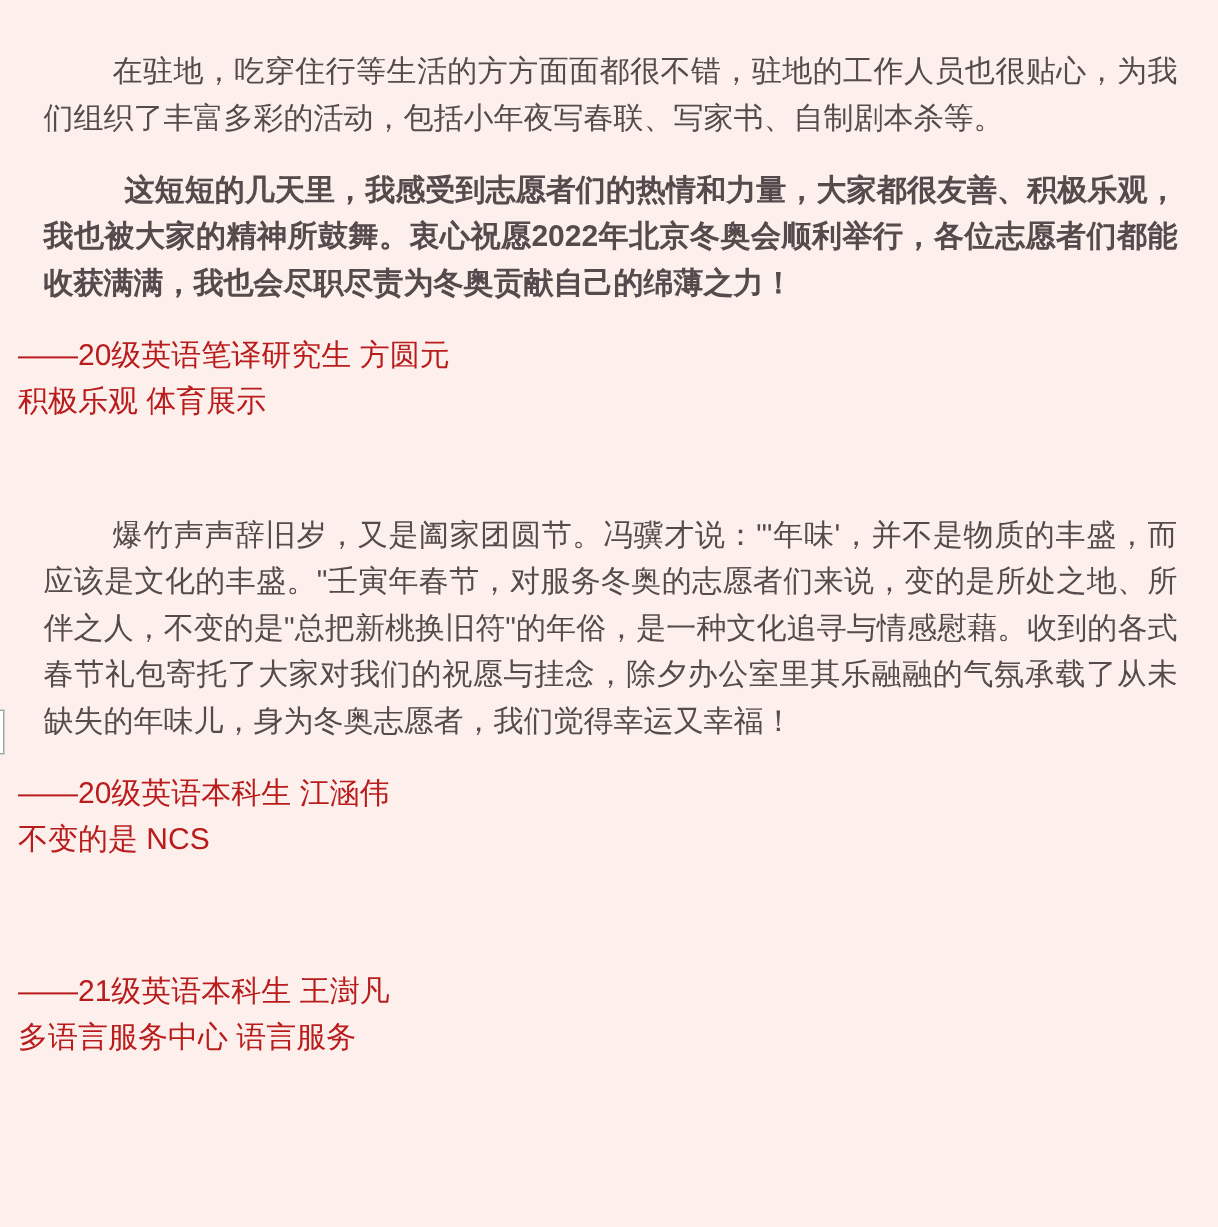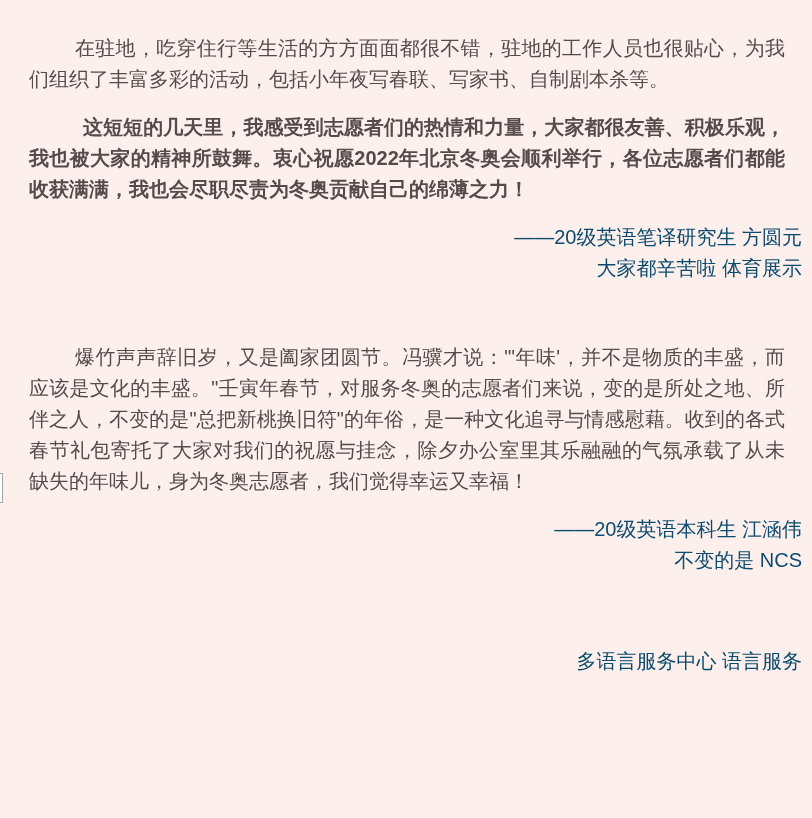--- a/index.html
+++ b/index.html
@@ -27,22 +27,21 @@
   .block-3 { margin-top: 70px; }
   p.para {
     margin: 17px;
     text-indent: 2.3em;
   }
   p.para.indent-wide {
     text-indent: 2.7em;
     font-weight: bold;
   }
   .attr {
-    text-align: right;
-    color: #0c4a6e;
+    color: #b91c1c;
     line-height: 31px;
   }
   .cursor-artifact {
     position: absolute;
     left: -3px;
     top: 473px;
     width: 6px;
     height: 30px;
     background: #ffffff;
     border: 1px solid #a3a3a3;
@@ -51,28 +50,29 @@
 </style>
 </head>
 <body>
 
 <main class="page">
 
   <section class="block block-1">
     <p class="para">在驻地，吃穿住行等生活的方方面面都很不错，驻地的工作人员也很贴心，为我们组织了丰富多彩的活动，包括小年夜写春联、写家书、自制剧本杀等。</p>
     <p class="para indent-wide">这短短的几天里，我感受到志愿者们的热情和力量，大家都很友善、积极乐观，我也被大家的精神所鼓舞。衷心祝愿2022年北京冬奥会顺利举行，各位志愿者们都能收获满满，我也会尽职尽责为冬奥贡献自己的绵薄之力！</p>
     <div class="attr">——20级英语笔译研究生 方圆元</div>
-    <div class="attr">大家都辛苦啦 体育展示</div>
+    <div class="attr">积极乐观 体育展示</div>
   </section>
 
   <section class="block block-2">
     <p class="para">爆竹声声辞旧岁，又是阖家团圆节。冯骥才说："'年味'，并不是物质的丰盛，而应该是文化的丰盛。"壬寅年春节，对服务冬奥的志愿者们来说，变的是所处之地、所伴之人，不变的是"总把新桃换旧符"的年俗，是一种文化追寻与情感慰藉。收到的各式春节礼包寄托了大家对我们的祝愿与挂念，除夕办公室里其乐融融的气氛承载了从未缺失的年味儿，身为冬奥志愿者，我们觉得幸运又幸福！</p>
     <div class="attr">——20级英语本科生 江涵伟</div>
     <div class="attr">不变的是 NCS</div>
   </section>
 
   <section class="block block-3">
+    <div class="attr">——21级英语本科生 王澍凡</div>
     <div class="attr">多语言服务中心 语言服务</div>
   </section>
 
 </main>
 
 <div class="cursor-artifact"></div>
 
 </body></html>

